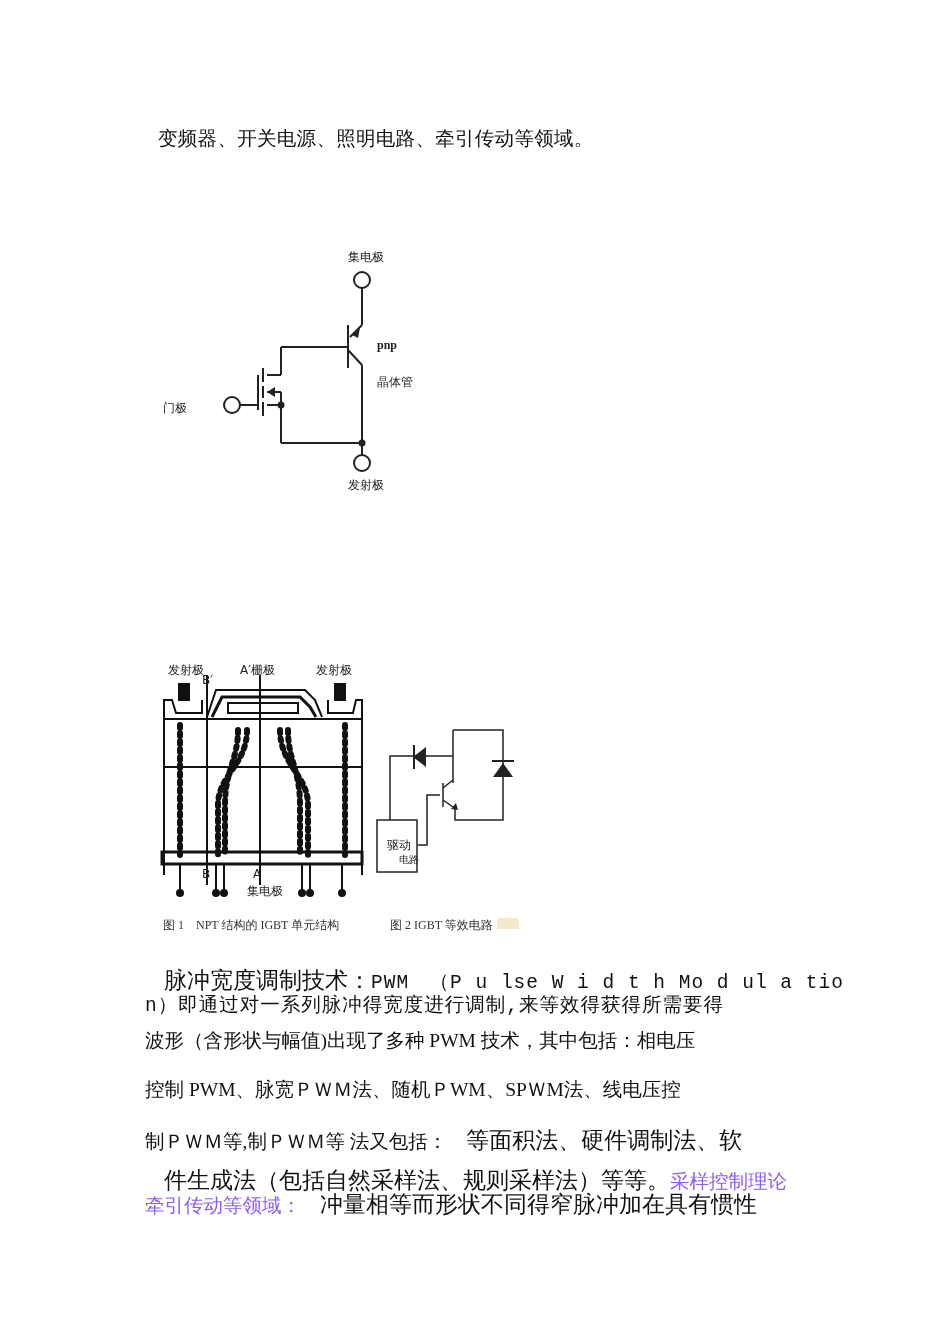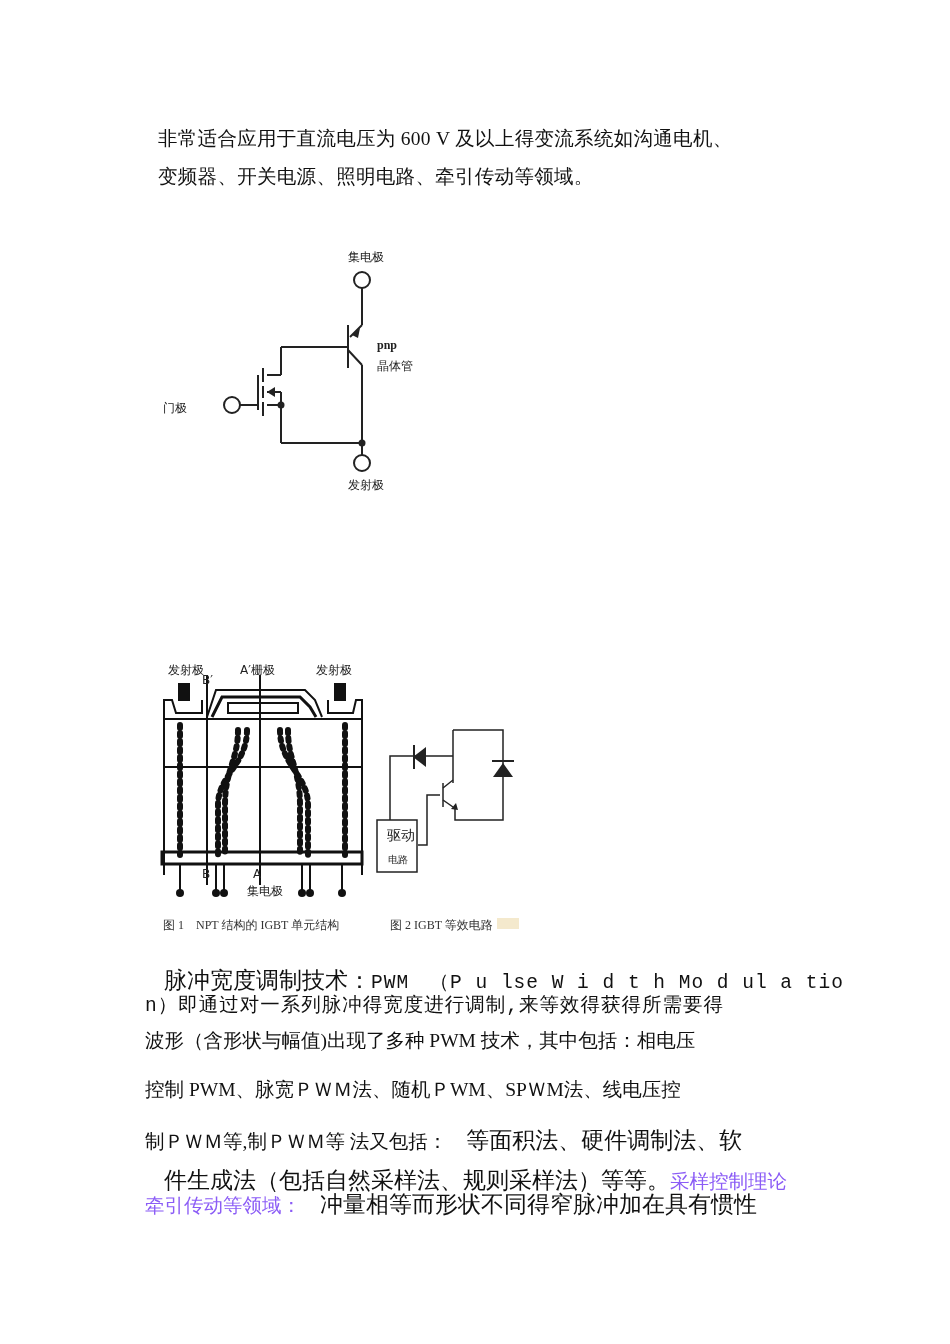--- a/index.html
+++ b/index.html
@@ -23,21 +23,20 @@
   .pwm { position: absolute; left: 145px; top: 965px; width: 670px; font-size: 19.5px; }
   .pwm .ln { display: block; white-space: nowrap; position: absolute; left: 0; }
   .b { font-weight: normal; font-family: "DejaVu Sans", sans-serif; font-size: 23px; margin-left: 19px; }
   .mono { font-family: "Liberation Mono", monospace; letter-spacing: 1px; }
   .gray { color: #8b5cf6; }
 </style>
 </head>
 <body>
 
 <div class="para1">
-  <span class="ln">非常适合应用于直流电压为 600 V 及以上得变流系统如沟通电机、</span>
   <span class="ln">变频器、开关电源、照明电路、牵引传动等领域。</span>
 </div>
 
 <div class="fig-top">
   <svg width="280" height="260" viewBox="0 0 280 260">
     <g stroke="#222" stroke-width="2" fill="none">
 
       <circle cx="207" cy="40" r="8" fill="#fff"></circle>
       <line x1="207" y1="48" x2="207" y2="85"></line>
       <line x1="207" y1="85" x2="195" y2="97"></line>
@@ -66,21 +65,21 @@
       <line x1="207" y1="203" x2="207" y2="215"></line>
       <circle cx="207" cy="223" r="8" fill="#fff"></circle>
     </g>
     <polygon points="197,95 205,88 203,98" fill="#222"></polygon>
     <polygon points="112,152 120,147 120,157" fill="#222"></polygon>
     <circle cx="126" cy="165" r="3.5" fill="#222"></circle>
     <circle cx="207" cy="203" r="3.5" fill="#222"></circle>
   </svg>
   <span class="fig-lbl" style="left:193px;top:9px;">集电极</span>
   <span class="fig-lbl serif" style="left:222px;top:98px;">pnp</span>
-  <span class="fig-lbl" style="left:222px;top:118px;">晶体管</span>
+  <span class="fig-lbl" style="left:222px;top:134px;">晶体管</span>
   <span class="fig-lbl" style="left:8px;top:160px;">门极</span>
   <span class="fig-lbl" style="left:193px;top:237px;">发射极</span>
 </div>
 
 <div class="fig-npt">
   <svg width="230" height="250" viewBox="0 0 230 250">
     <g stroke="#111" stroke-width="2" fill="none">
 
       <path d="M14,220 L14,45 L22,45 L26,58 L52,58 L52,45 M178,45 L178,58 L203,58 L206,45 L212,45 L212,220"></path>
       <line x1="14" y1="64" x2="212" y2="64"></line>
@@ -141,22 +140,22 @@
       <line x1="73" y1="85" x2="83" y2="92"></line>
       <path d="M70,80 L57,80 L57,130 L48,130"></path>
       <rect x="7" y="105" width="40" height="52"></rect>
     </g>
     <polygon points="44,32 44,52 57,42" fill="#222" transform="rotate(180 50 42)"></polygon>
     <line x1="44" y1="30" x2="44" y2="54" stroke="#222" stroke-width="2"></line>
     <polygon points="123,62 143,62 133,48" fill="#222"></polygon>
     <line x1="122" y1="46" x2="144" y2="46" stroke="#222" stroke-width="2"></line>
     <polygon points="81,94 86,88 88,95" fill="#222"></polygon>
   </svg>
-  <span class="fig-lbl" style="left:17px;top:112px;font-size:14px;">驱动</span>
-  <span class="fig-lbl" style="left:18px;top:138px;font-size:10px;">电路</span>
+  <span class="fig-lbl" style="left:17px;top:122px;font-size:12px;">驱动</span>
+  <span class="fig-lbl" style="left:29px;top:138px;font-size:10px;">电路</span>
 </div>
 
 <span class="caption" style="left:163px;">图 1　NPT 结构的 IGBT 单元结构</span>
 <span class="caption" style="left:390px;">图 2  IGBT 等效电路</span>
 <div class="wm"></div>
 
 <div class="pwm">
   <span class="ln" style="top:0px;">
     <span class="b">脉冲宽度调制技术：</span><span class="mono">PWM　（P u lse W i d t h  Mo d ul a tio</span>
   </span>

